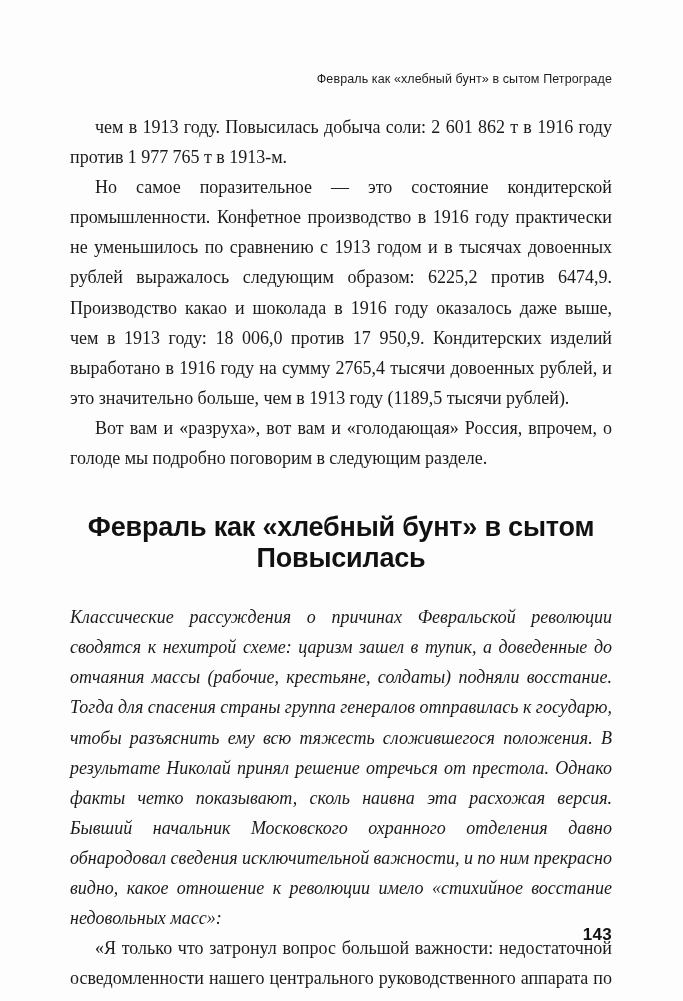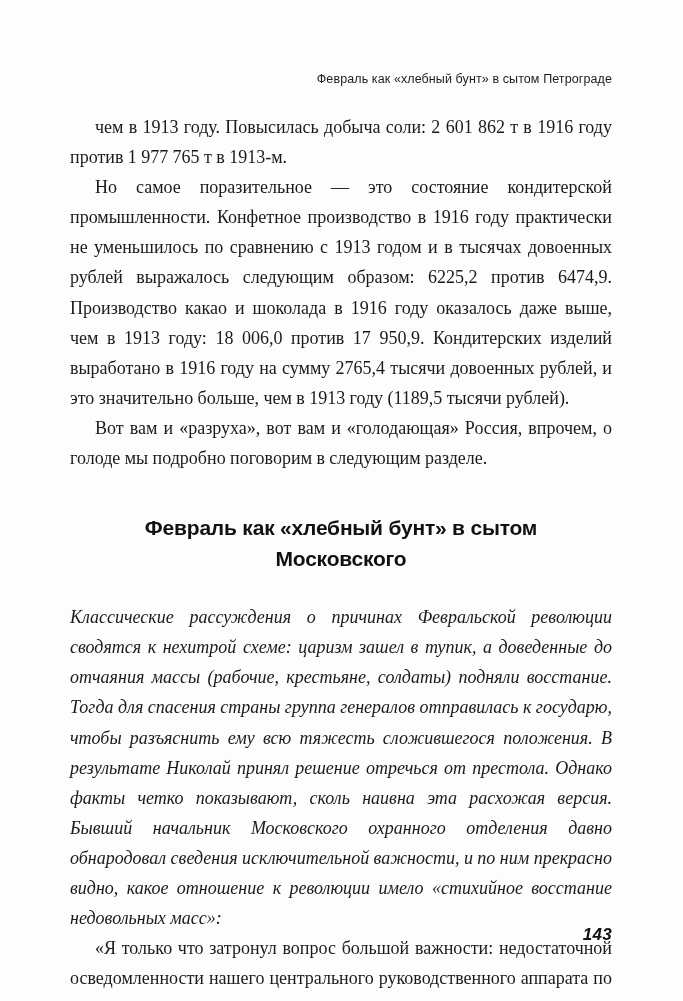--- a/index.html
+++ b/index.html
@@ -62,61 +62,60 @@
     font-style: italic;
   }
 
   
   .section-heading {
     margin: 0;
     padding-top: 39px;
     padding-bottom: 28px;
     font-family: "Liberation Sans", "DejaVu Sans", sans-serif;
     font-weight: bold;
-    font-size: 21px;
+    font-size: 27px;
     line-height: 31px;
     text-align: center;
     color: #111111;
     letter-spacing: -0.2px;
   }
   .section-heading .hl {
     display: block;
   }
 
   
   .folio {
     position: absolute;
     right: 71px;
     top: 925px;
     font-family: "Liberation Sans", "DejaVu Sans", sans-serif;
     font-weight: bold;
     font-size: 17px;
     color: #111111;
     letter-spacing: 0.3px;
-    font-style: italic;
   }
 </style>
 </head>
 <body>
 
 <div class="page">
 
   <div class="running-header">Февраль как «хлебный бунт» в сытом Петрограде</div>
 
   <div class="text-column">
 
     <p class="body-par">чем в 1913 году. Повысилась добыча соли: 2 601 862 т в 1916 году против 1 977 765 т в 1913-м.</p>
 
     <p class="body-par">Но самое поразительное — это состояние кондитерской промышленности. Конфетное производство в 1916 году практически не уменьшилось по сравнению с 1913 годом и в тысячах довоенных рублей выражалось следующим образом: 6225,2 против 6474,9. Производство какао и шоколада в 1916 году оказалось даже выше, чем в 1913 году: 18 006,0 против 17 950,9. Кондитерских изделий выработано в 1916 году на сумму 2765,4 тысячи довоенных рублей, и это значительно больше, чем в 1913 году (1189,5 тысячи рублей).</p>
 
     <p class="body-par">Вот вам и «разруха», вот вам и «голодающая» Россия, впрочем, о голоде мы подробно поговорим в следующим разделе.</p>
 
     <h2 class="section-heading">
       <span class="hl">Февраль как «хлебный бунт» в сытом</span>
-      <span class="hl">Московского</span>
+      <span class="hl">Повысилась</span>
     </h2>
 
     <p class="body-par no-indent">Классические рассуждения о причинах Февральской революции сводятся к нехитрой схеме: царизм зашел в тупик, а доведенные до отчаяния массы (рабочие, крестьяне, солдаты) подняли восстание. Тогда для спасения страны группа генералов отправилась к государю, чтобы разъяснить ему всю тяжесть сложившегося положения. В результате Николай принял решение отречься от престола. Однако факты четко показывают, сколь наивна эта расхожая версия. Бывший начальник Московского охранного отделения давно обнародовал сведения исключительной важности, и по ним прекрасно видно, какое отношение к революции имело «стихийное восстание недовольных масс»:</p>
 
     <p class="body-par">«Я только что затронул вопрос большой важности: недостаточной осведомленности нашего центрального руководственного аппарата по политическому розыску, т. е. Департамента полиции, по отношению к подготовке лидерами Прогрессивного блока так называемого “дворцового переворота”. Слухи</p>
 
   </div>
 
   <div class="folio">143</div>
 

